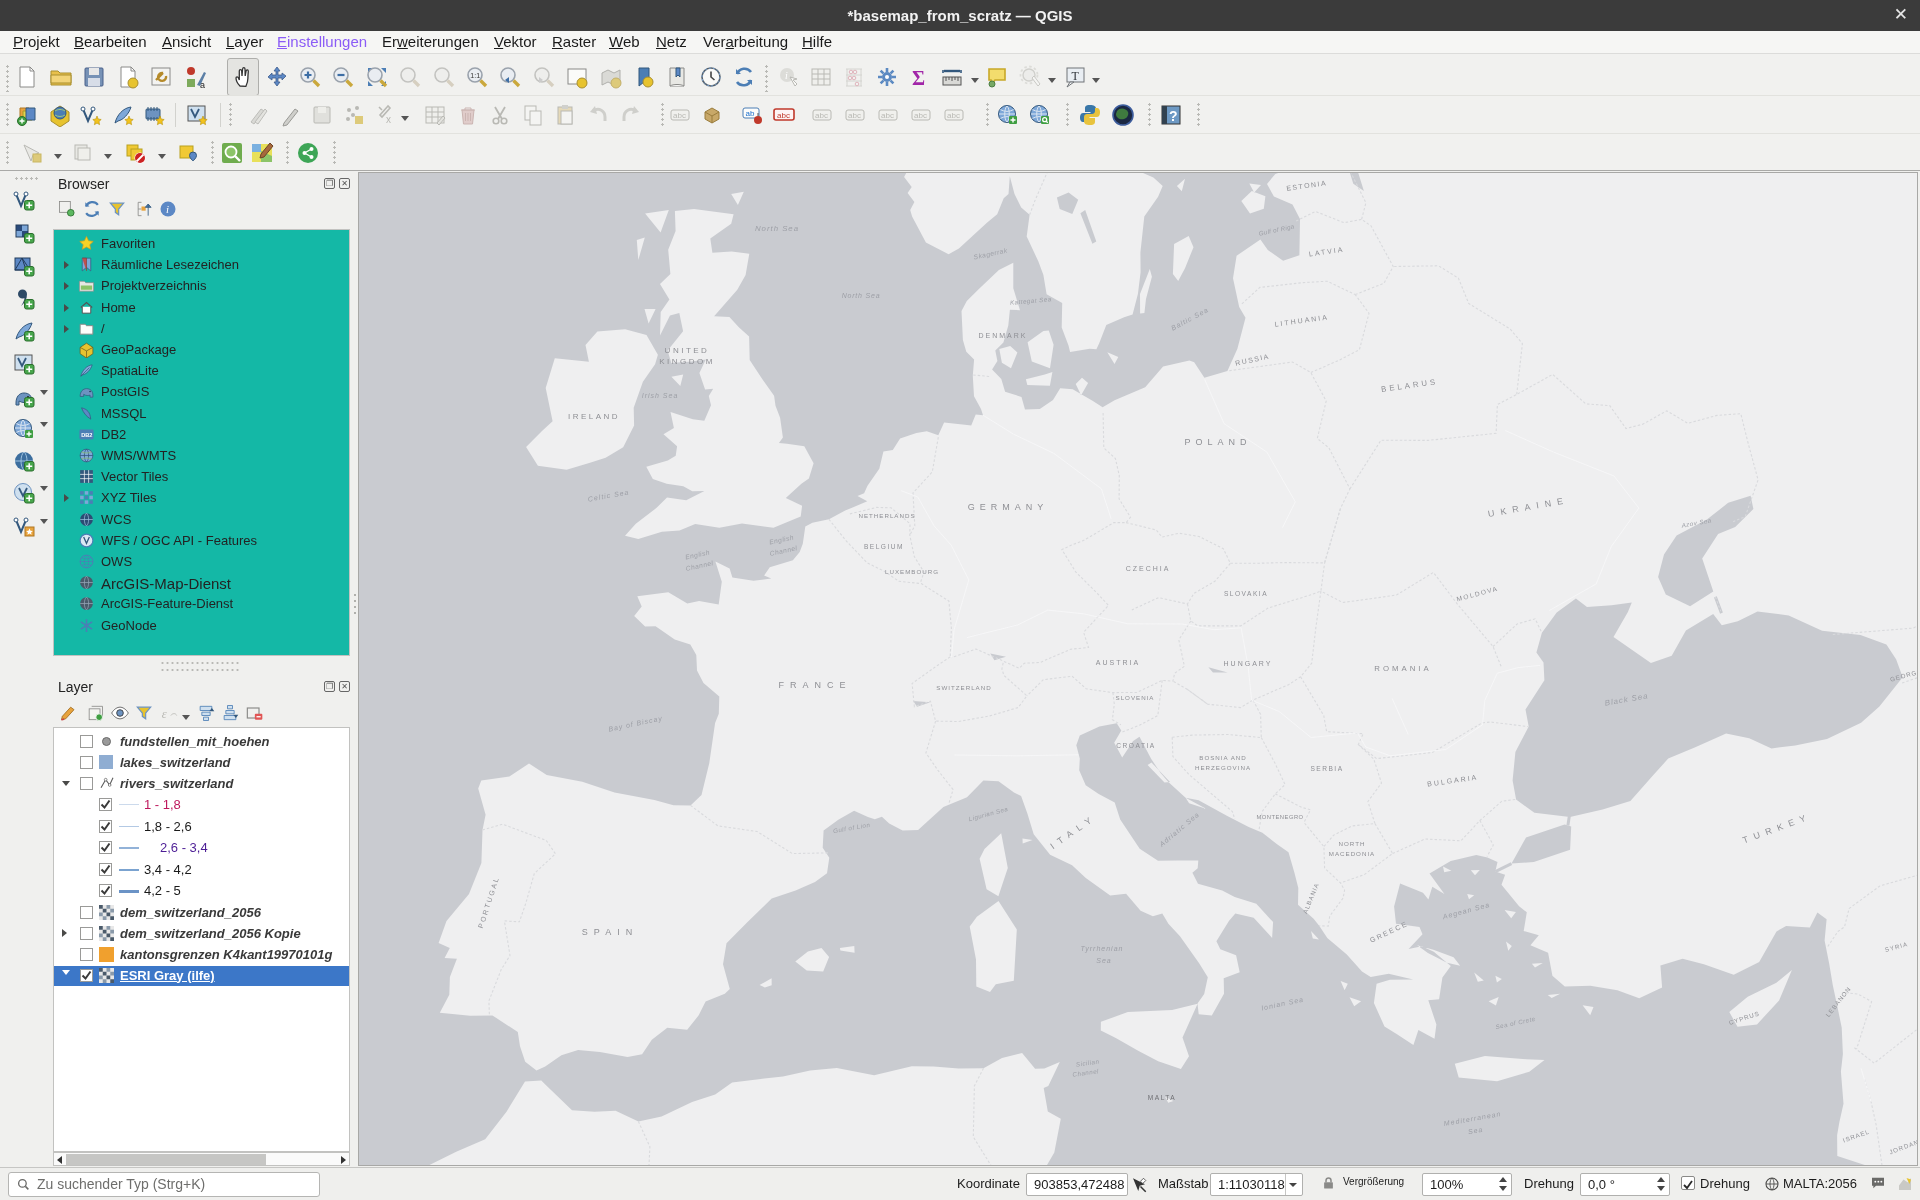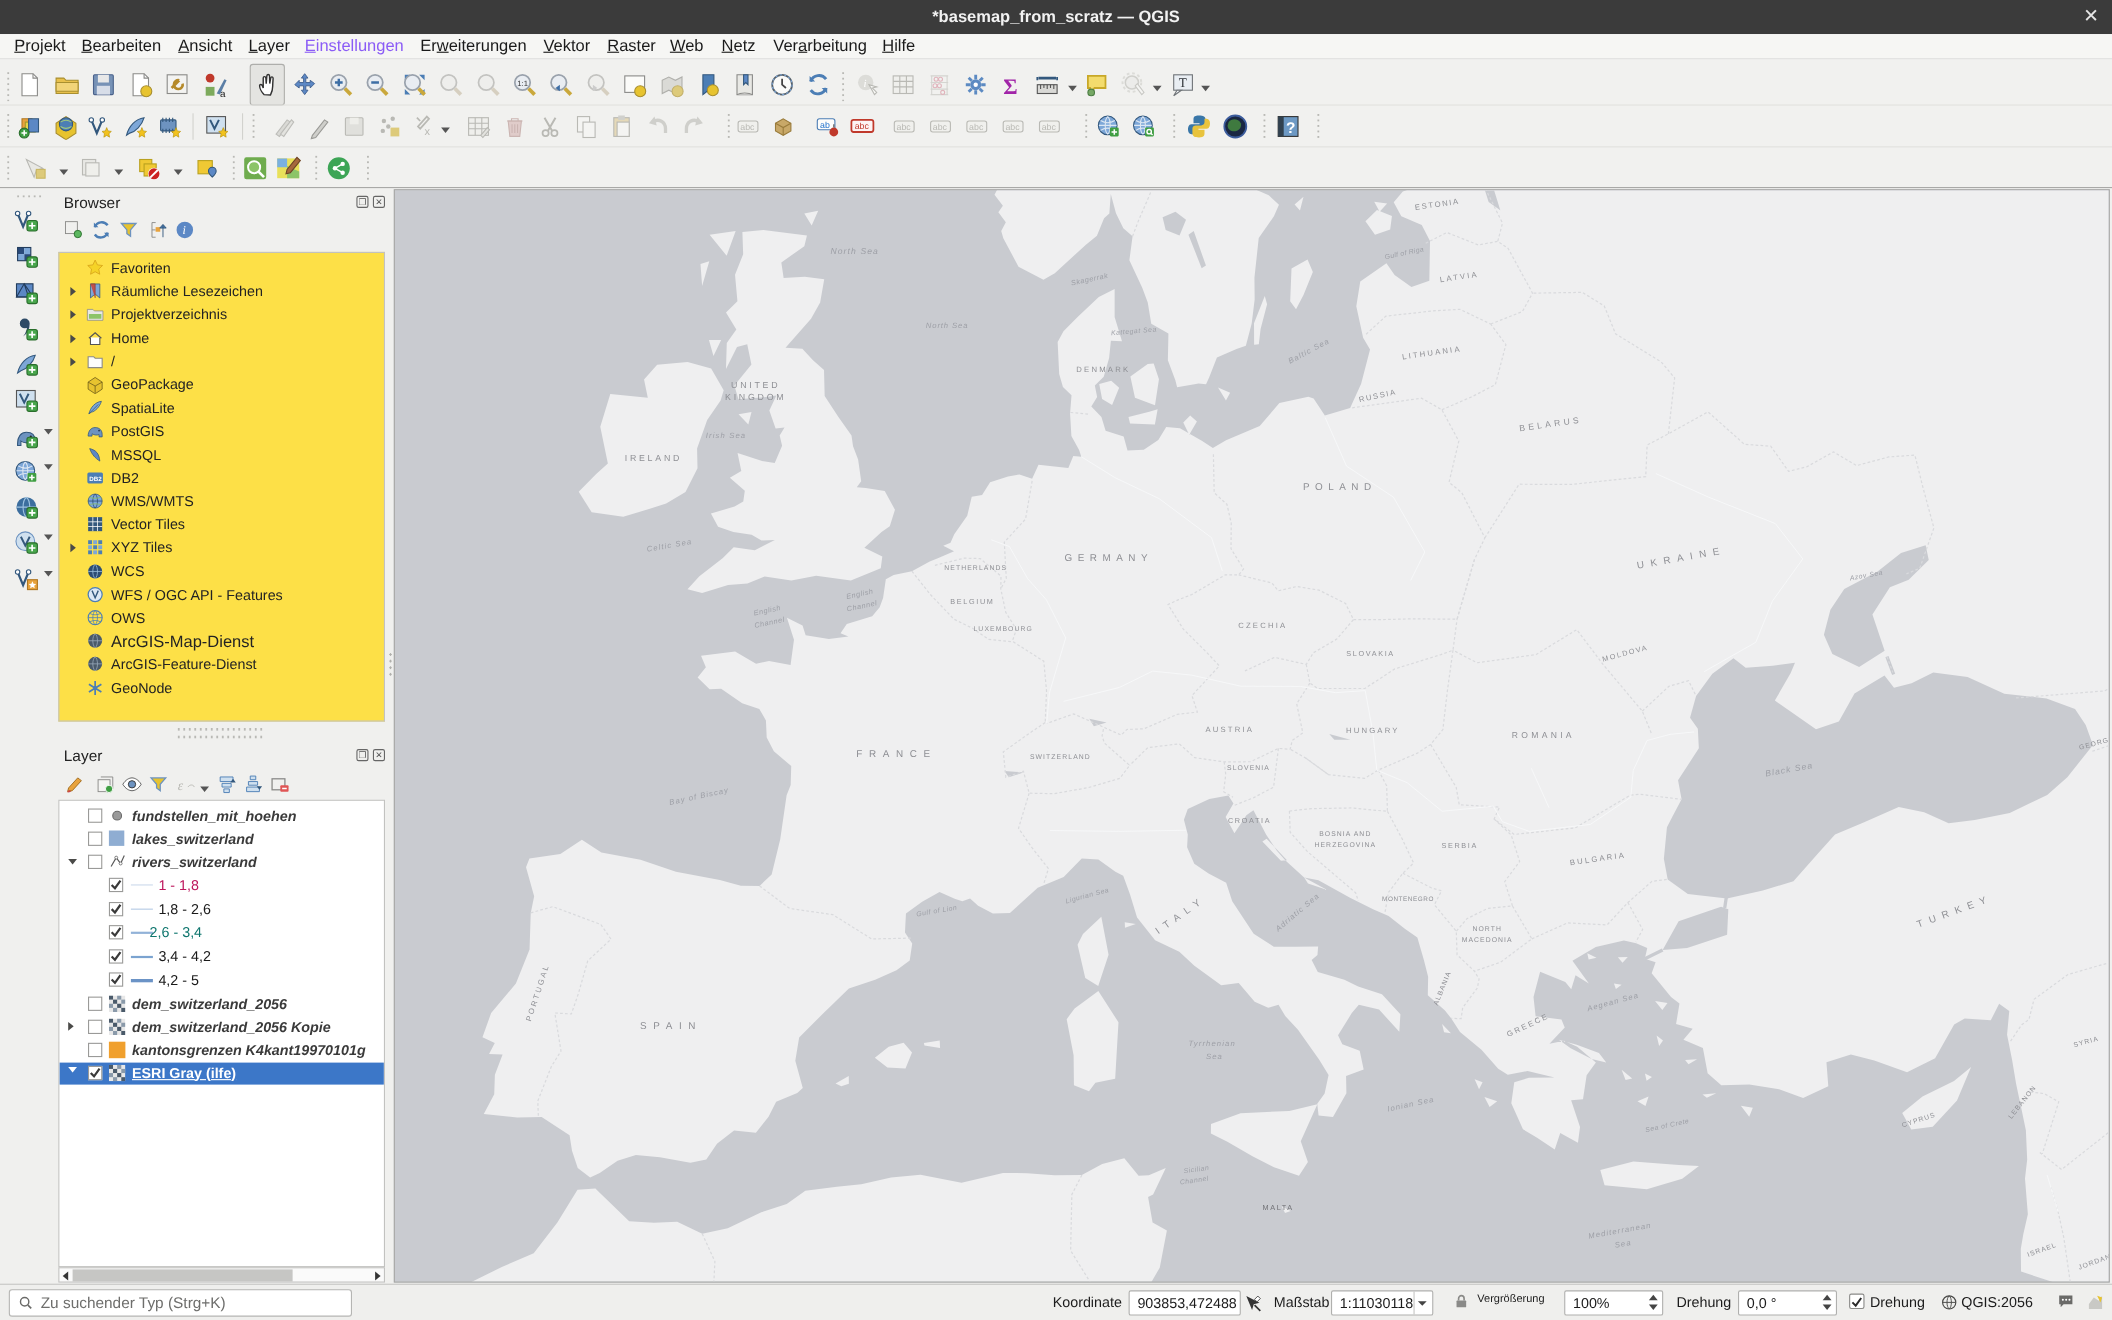--- a/index.html
+++ b/index.html
@@ -651,21 +651,21 @@
         <rect x="9" y="9" width="5" height="5" fill="#e8a33d"></rect>
         <path d="M17 20V7M13.5 10L17 6l3.5 4z" fill="#4c7eb5" stroke="#33587d"></path>
       </svg>
     </div>
     <div style="position:absolute;left:110px;top:28px;width:20px;height:20px">
       <svg width="20" height="20" viewBox="0 0 24 24" style="display:block">
         <circle cx="12" cy="12" r="9" fill="#5c88c5"></circle>
         <text x="9.5" y="17" font-size="13" font-style="italic" font-family="Liberation Serif" fill="#fff">i</text>
       </svg>
     </div>
-<div class="abs" style="left:5px;top:58px;width:297px;height:427px;background:#fde047;border:1px solid #c2c2c0;overflow:hidden">
+<div class="abs" style="left:5px;top:58px;width:297px;height:427px;background:#14b8a6;border:1px solid #c2c2c0;overflow:hidden">
 <div style="position:absolute;left:24px;top:5px;width:17px;height:17px">
         <svg width="17" height="17" viewBox="0 0 24 24" style="display:block">
           <path d="M12 2l2.9 6.2 6.6.8-4.9 4.6 1.3 6.6L12 17l-5.9 3.2 1.3-6.6L2.5 9l6.6-.8z" fill="#f5d327" stroke="#d4a017"></path>
         </svg>
       </div>
 <div class="abs" style="left:47px;top:6px;font-size:13px;color:#232323;white-space:nowrap">Favoriten</div>
 <div class="abs" style="left:10px;top:31.2px;width:0;height:0;border-top:4px solid transparent;border-bottom:4px solid transparent;border-left:5px solid #4a4a48"></div>
 <div style="position:absolute;left:24px;top:26.2px;width:17px;height:17px">
         <svg width="17" height="17" viewBox="0 0 24 24" style="display:block">
           <path d="M6 3h12v18l-6-5-6 5z" fill="#7da7d8" stroke="#33587d"></path>
@@ -888,21 +888,21 @@
         </svg>
       </div>
       <div class="abs" style="left:65px;top:97.5px;width:20px;height:1.8px;background:#b3c9e4"></div>
       <div class="abs" style="left:90px;top:90.5px;font-size:13px;color:#1a1a1a">1,8 - 2,6</div>
       <div class="abs" style="left:45px;top:113.0px;width:13px;height:13px;background:#fff;border:1px solid #9a9a98">
         <svg width="11" height="11" viewBox="0 0 11 11" style="display:block;margin:0 auto">
           <path d="M1.5 5.5l3 3 5-7" fill="none" stroke="#3a3a3a" stroke-width="2"></path>
         </svg>
       </div>
       <div class="abs" style="left:65px;top:119.0px;width:20px;height:2.2px;background:#92b2d8"></div>
-      <div class="abs" style="left:82px;top:112.0px;font-size:13px;color:#0f766e">2,6 - 3,4</div>
+      <div class="abs" style="left:106px;top:112.0px;font-size:13px;color:#4c1d95">2,6 - 3,4</div>
       <div class="abs" style="left:45px;top:134.5px;width:13px;height:13px;background:#fff;border:1px solid #9a9a98">
         <svg width="11" height="11" viewBox="0 0 11 11" style="display:block;margin:0 auto">
           <path d="M1.5 5.5l3 3 5-7" fill="none" stroke="#3a3a3a" stroke-width="2"></path>
         </svg>
       </div>
       <div class="abs" style="left:65px;top:140.5px;width:20px;height:2.6px;background:#7ba3d0"></div>
       <div class="abs" style="left:90px;top:133.5px;font-size:13px;color:#1a1a1a">3,4 - 4,2</div>
       <div class="abs" style="left:45px;top:156.0px;width:13px;height:13px;background:#fff;border:1px solid #9a9a98">
         <svg width="11" height="11" viewBox="0 0 11 11" style="display:block;margin:0 auto">
           <path d="M1.5 5.5l3 3 5-7" fill="none" stroke="#3a3a3a" stroke-width="2"></path>
@@ -1145,21 +1145,21 @@
       <div class="abs" style="right:4px;top:12px;width:0;height:0;border-left:4px solid transparent;border-right:4px solid transparent;border-top:5px solid #444"></div>
     </div>
 <div class="abs" style="left:1681px;top:8px;width:14px;height:14px;background:#fff;border:1px solid #8a8a88;border-radius:2px"><svg width="12" height="12" viewBox="0 0 12 12">
         <path d="M2 6l3 3 5-7" fill="none" stroke="#2a2a2a" stroke-width="1.8"></path>
       </svg></div>
 <div class="abs" style="left:1700px;top:8px;font-size:13px;color:#1c1c1c">Drehung</div>
 <svg width="16" height="16" viewBox="0 0 24 24" style="position:absolute;left:1764px;top:8px">
       <circle cx="12" cy="12" r="9" fill="none" stroke="#4a4a48" stroke-width="1.6"></circle>
       <path d="M3 12h18M12 3c4 3 4 15 0 18M12 3c-4 3-4 15 0 18" stroke="#4a4a48" fill="none" stroke-width="1.3"></path>
     </svg>
-<div class="abs" style="left:1783px;top:8px;font-size:13px;color:#1c1c1c">QGIS:2056</div>
+<div class="abs" style="left:1783px;top:8px;font-size:13px;color:#1c1c1c">MALTA:2056</div>
 
 </div>
 <svg width="18" height="16" viewBox="0 0 24 24" style="position:absolute;left:1869px;top:1175px">
     <path d="M3 4h18v12H9l-4 4v-4H3z" fill="#6a6a68"></path>
     <circle cx="8" cy="10" r="1.4" fill="#fff"></circle>
     <circle cx="12.5" cy="10" r="1.4" fill="#fff"></circle>
     <circle cx="17" cy="10" r="1.4" fill="#fff"></circle>
   </svg>
 <svg width="18" height="18" viewBox="0 0 24 24" style="position:absolute;left:1896px;top:1175px">
     <path d="M4 14l6-8 6 4 4-6v16H4z" fill="#c9c9c5"></path>

